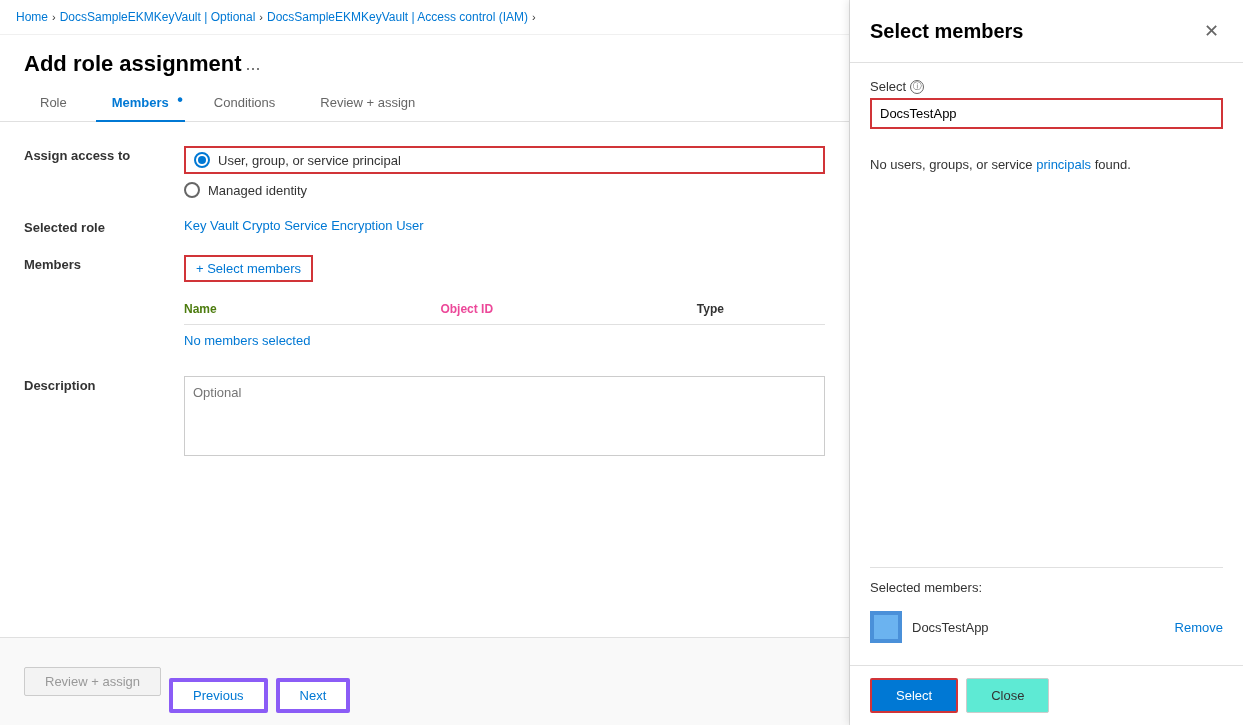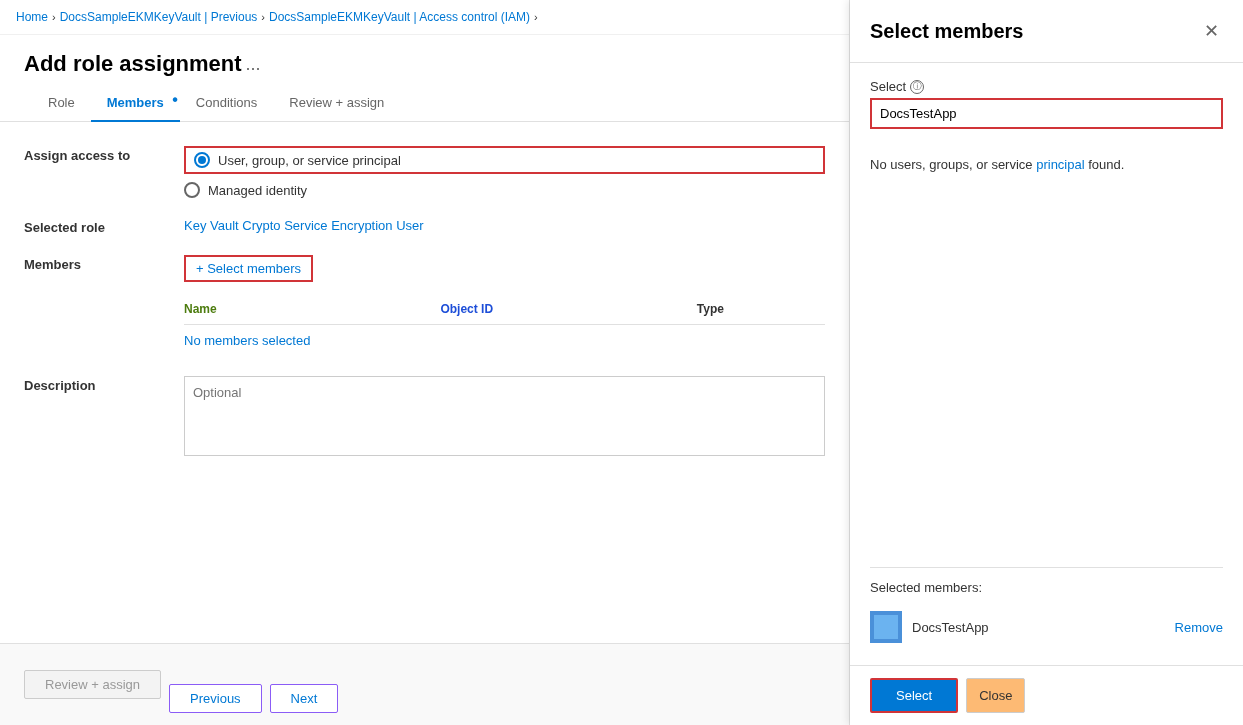--- a/index.html
+++ b/index.html
@@ -15,21 +15,21 @@
     .breadcrumb span { color: #333; }
     .breadcrumb a { color: #0078d4; text-decoration: none; }
     .chevron { color: #666; font-size: 11px; }
 
     
     .page-title-area { padding: 16px 24px 8px; display: flex; align-items: center; gap: 4px; }
     .page-title { font-size: 22px; font-weight: 600; color: #000; }
     .page-title-dots { color: #666; font-size: 18px; cursor: pointer; }
 
     
-    .tabs { display: flex; padding: 0 32px; border-bottom: 1px solid #e0e0e0; }
+    .tabs { display: flex; padding: 0 24px; border-bottom: 1px solid #e0e0e0; gap: 13px; }
     .tab { padding: 10px 16px; cursor: pointer; font-size: 13px; color: #666; border-bottom: 2px solid transparent; margin-bottom: -1px; text-decoration: none; }
     .tab.active { color: #0078d4; border-bottom: 2px solid #0078d4; font-weight: 600; }
     .tab.has-dot { position: relative; }
     .tab.has-dot::after { content: '•'; color: #0078d4; position: absolute; top: 6px; right: 2px; font-size: 16px; }
 
     
     .form-area { padding: 24px; flex: 1; overflow-y: auto; }
 
     .form-row { display: flex; margin-bottom: 20px; align-items: flex-start; }
     .form-label { width: 160px; font-weight: 600; font-size: 13px; color: #333; padding-top: 2px; flex-shrink: 0; }
@@ -45,32 +45,32 @@
     .radio-label { font-size: 13px; }
     .radio-row-highlighted { border: 2px solid #d13438; display: inline-flex; align-items: center; gap: 8px; padding: 4px 8px; }
 
     
     .select-members-btn { display: inline-flex; align-items: center; gap: 4px; color: #0078d4; cursor: pointer; font-size: 13px; border: 2px solid #d13438; padding: 4px 10px; background: none; }
 
     
     .members-table { margin-top: 12px; width: 100%; }
     .members-table-header { display: flex; padding: 8px 0; border-bottom: 1px solid #e0e0e0; }
     .col-name { flex: 2; font-weight: 600; color: #4d7c0f; font-size: 12px; }
-    .col-objectid { flex: 2; font-weight: 600; color: #1d4ed8; font-size: 12px; }
+    .col-objectid { flex: 2; font-weight: 600; color: #ec4899; font-size: 12px; }
     .col-type { flex: 1; font-weight: 600; color: #333; font-size: 12px; }
     .members-empty { color: #0078d4; font-size: 13px; padding: 8px 0; }
 
     
     .description-textarea { width: 100%; height: 80px; border: 1px solid #ccc; resize: none; padding: 8px; font-size: 13px; color: #999; font-family: inherit; }
 
     
     .footer { padding: 12px 24px; border-top: 1px solid #e0e0e0; display: flex; gap: 8px; align-items: center; background: #f9f9f9; }
     .btn-footer { padding: 6px 20px; font-size: 13px; cursor: pointer; border-radius: 2px; }
     .btn-disabled { background: #f3f3f3; border: 1px solid #ccc; color: #999; cursor: not-allowed; }
-    .btn-outline { background: #fff; border: 1px solid #8b5cf6; color: #0078d4; margin-top: 28px; }
+    .btn-outline { background: #fff; border: 4px solid #8b5cf6; color: #0078d4; margin-top: 28px; }
 
     
     .right-panel { width: 393px; display: flex; flex-direction: column; background: #fff; box-shadow: -2px 0 8px rgba(0,0,0,0.1); }
 
     .right-header { padding: 16px 20px; display: flex; align-items: center; justify-content: space-between; border-bottom: 1px solid #e0e0e0; gap: 12px; }
     .right-title { font-size: 20px; font-weight: 600; color: #000; }
     .close-btn { background: none; border: none; cursor: pointer; font-size: 18px; color: #666; padding: 4px; }
 
     .right-body { padding: 16px 20px; flex: 1; display: flex; flex-direction: column; }
 
@@ -88,36 +88,36 @@
     .selected-members-section { border-top: 1px solid #e0e0e0; padding-top: 12px; }
     .selected-members-label { font-size: 13px; color: #333; margin-bottom: 10px; }
     .selected-member-row { display: flex; align-items: center; gap: 10px; padding: 6px 0; }
     .member-icon { width: 32px; height: 32px; background: #4a90d9; flex-shrink: 0; display: flex; align-items: center; justify-content: center; }
     .member-icon-inner { width: 24px; height: 24px; background: #6bb3f0; }
     .member-name { flex: 1; font-size: 13px; color: #333; }
     .remove-link { color: #0078d4; font-size: 13px; cursor: pointer; text-decoration: none; }
 
     .right-footer { padding: 12px 20px; border-top: 1px solid #e0e0e0; display: flex; gap: 8px; justify-content: flex-start; }
     .btn-primary { background: #0078d4; color: #fff; border: none; padding: 8px 24px; font-size: 13px; cursor: pointer; border-radius: 2px; border: 2px solid #d13438; }
-    .btn-secondary { background: #fdba74; color: #333; border: 1px solid #ccc; padding: 8px 12px; font-size: 13px; cursor: pointer; border-radius: 2px; }
+    .btn-secondary { background: #5eead4; color: #333; border: 1px solid #ccc; padding: 8px 24px; font-size: 13px; cursor: pointer; border-radius: 2px; }
 
     
     .role-value { color: #0078d4; font-size: 13px; }
   </style>
 </head>
 <body>
 
 <div class="main-layout">
 
   <div class="left-panel">
 
     <div class="breadcrumb">
       <a>Home</a>
       <span class="chevron">›</span>
-      <a>DocsSampleEKMKeyVault | Previous</a>
+      <a>DocsSampleEKMKeyVault | Optional</a>
       <span class="chevron">›</span>
       <a>DocsSampleEKMKeyVault | Access control (IAM)</a>
       <span class="chevron">›</span>
     </div>
 
     <div class="page-title-area">
       <h1 class="page-title">Add role assignment</h1>
       <span class="page-title-dots">...</span>
     </div>
 
@@ -198,21 +198,21 @@
         <div class="search-label">
           <span>Select</span>
           <span class="info-icon">ⓘ</span>
         </div>
         <div class="search-box-wrapper">
           <input type="text" class="search-input" value="DocsTestApp" style="">
         </div>
       </div>
 
       <div class="no-results">
-        No users, groups, or service <a>principal</a> found.
+        No users, groups, or service <a>principals</a> found.
       </div>
 
       <div class="results-spacer"></div>
 
       <div class="selected-members-section">
         <div class="selected-members-label">Selected members:</div>
         <div class="selected-member-row">
           <div class="member-icon">
             <div class="member-icon-inner"></div>
           </div>

